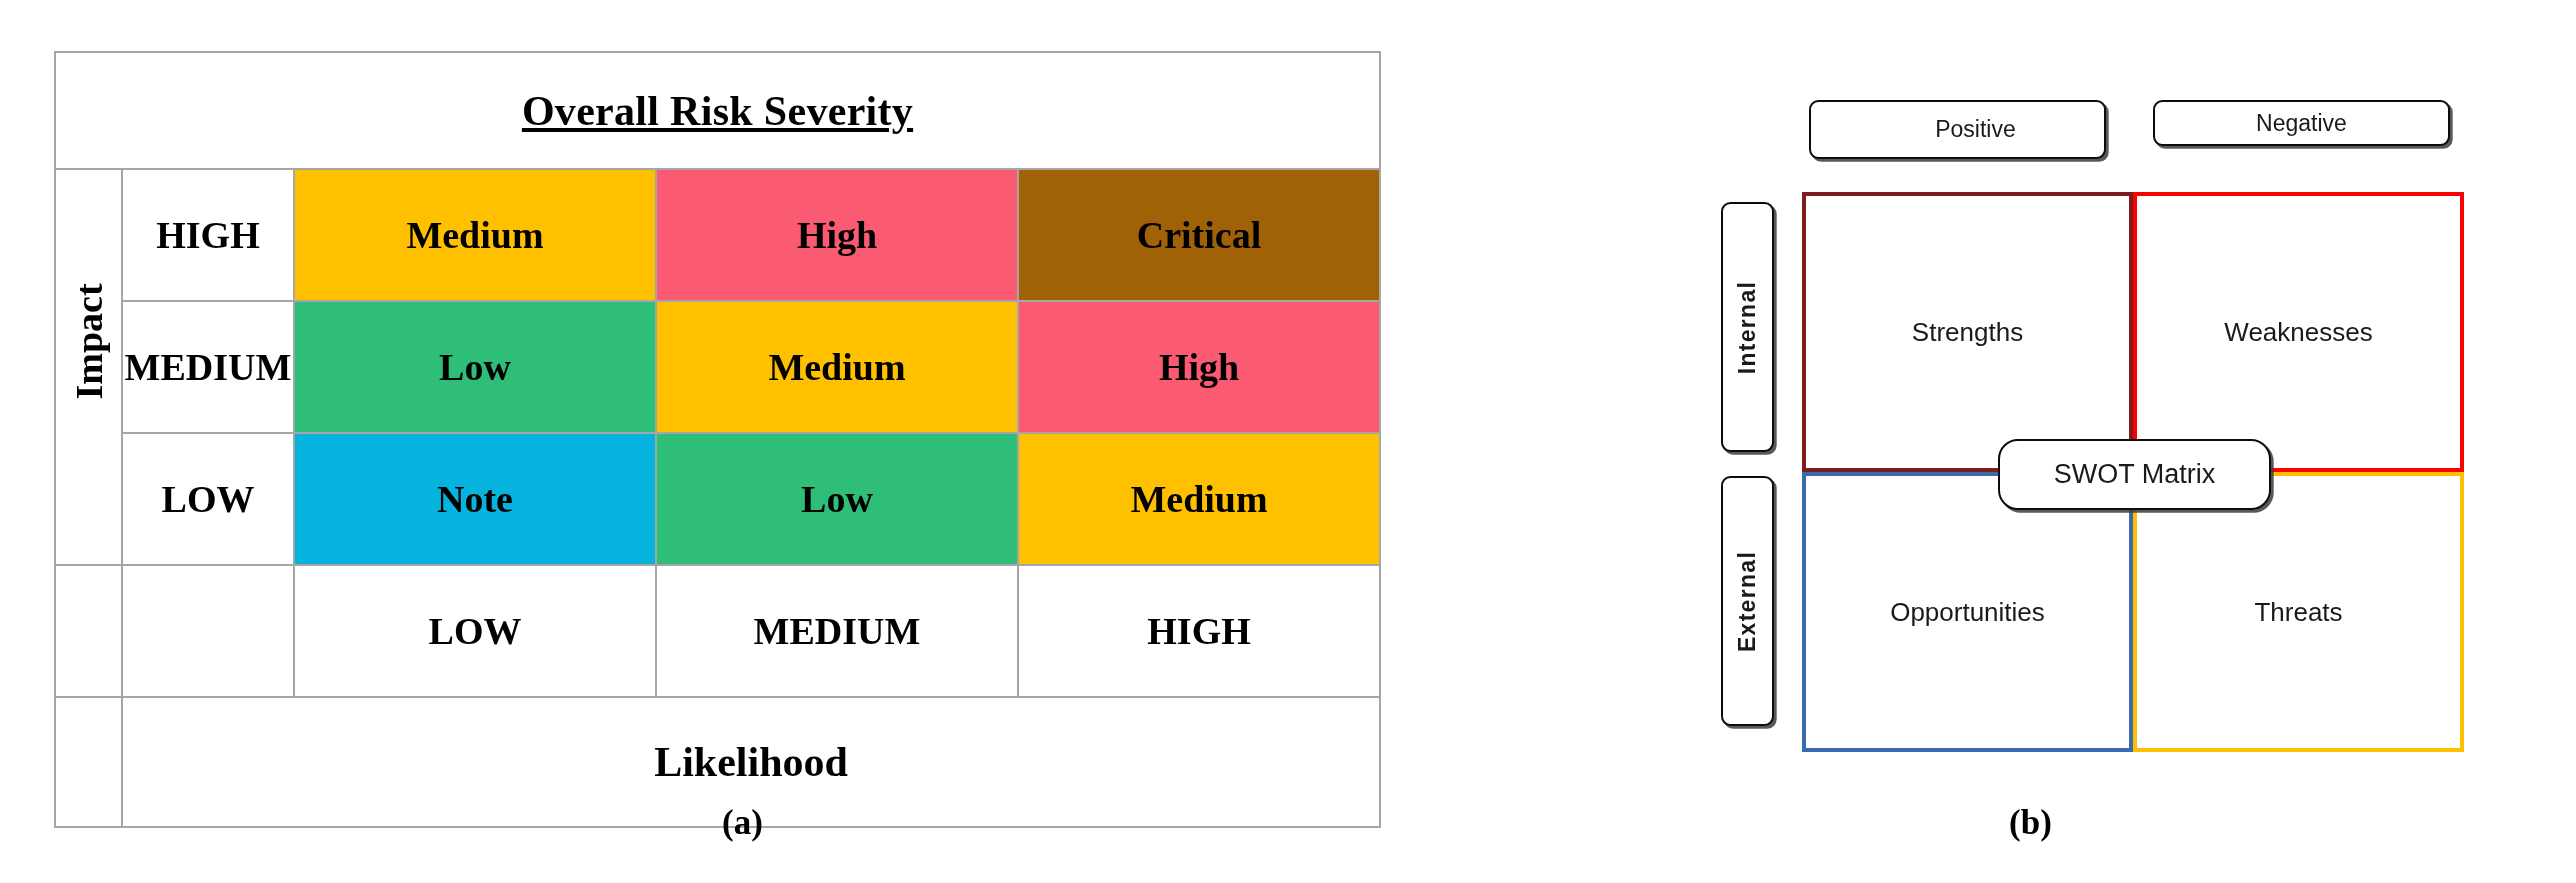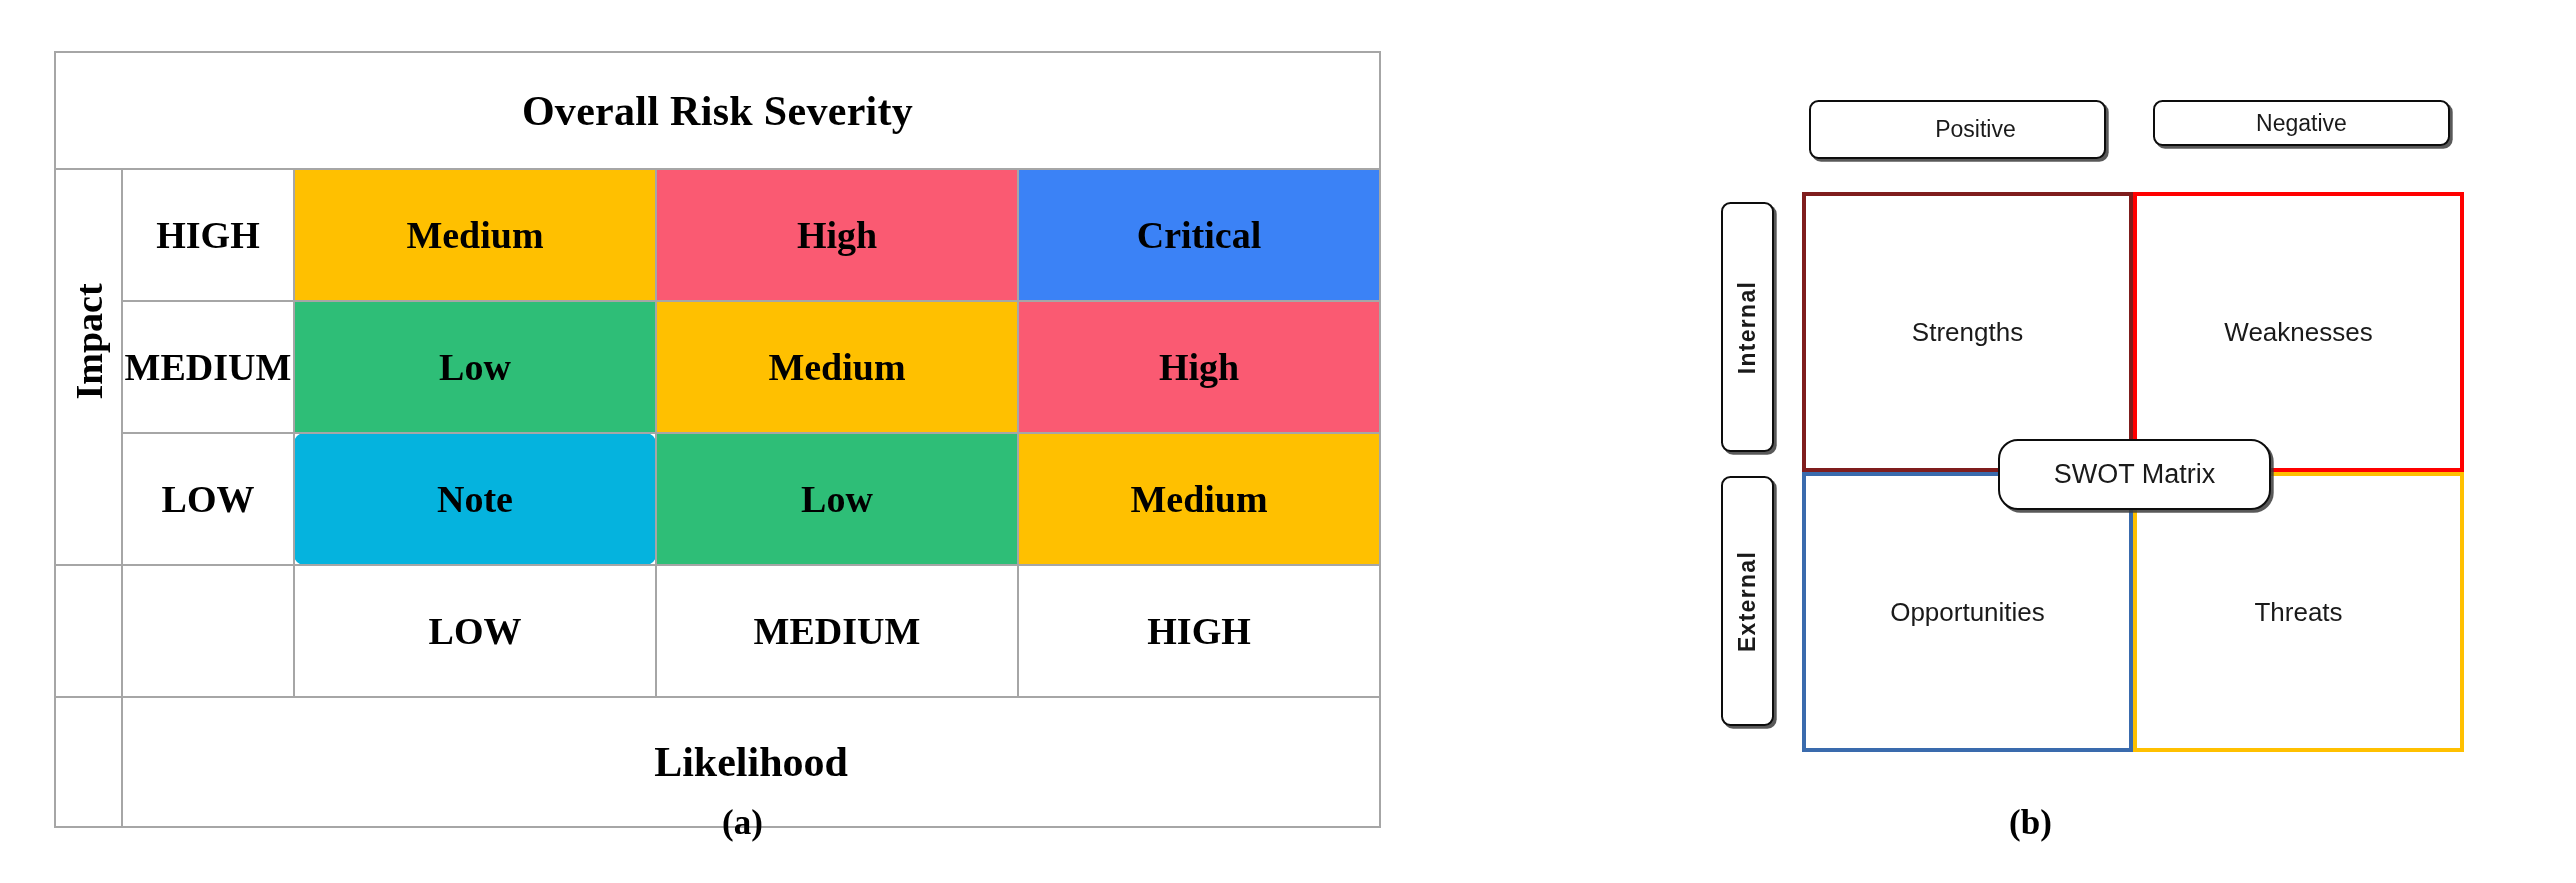--- a/index.html
+++ b/index.html
@@ -30,20 +30,21 @@
     padding:0;
   }
   .col-side{width:67px;}
   .col-lbl{width:172px;}
   .col-cell{width:362px;}
 
   .title-cell{
     height:115px;
     font-size:42px;
     letter-spacing:0.3px;
+    text-decoration:underline;
   }
   .row-data{height:132px;}
   .row-axis{height:132px;}
   .foot-cell{
     height:128px;
     font-size:42px;
   }
   .hdr-lbl{font-size:38px;}
   .axis-lbl{font-size:38px;}
   .val-cell{font-size:38px;}
@@ -57,23 +58,23 @@
     display:block;
     transform:rotate(-90deg);
     white-space:nowrap;
     font-size:38px;
     font-weight:bold;
     font-family:"Liberation Serif",serif;
   }
   .blank{}
   .sw-amber{background:#FFC000;}
   .sw-pink {background:#FA5A72;}
-  .sw-magenta{background:#3b82f6;}
+  .sw-magenta{background:#a16207;}
   .sw-green{background:#2EBE77;}
-  .sw-cyan {background:#05B3DE;border-radius:10px;}
+  .sw-cyan {background:#05B3DE;}
 
   .caption{
     position:absolute;
     font-family:"Liberation Serif",serif;
     font-weight:bold;
     font-size:35px;
     color:#000;
     text-align:center;
   }
   #caption-a{left:0;top:803px;width:1485px;}

